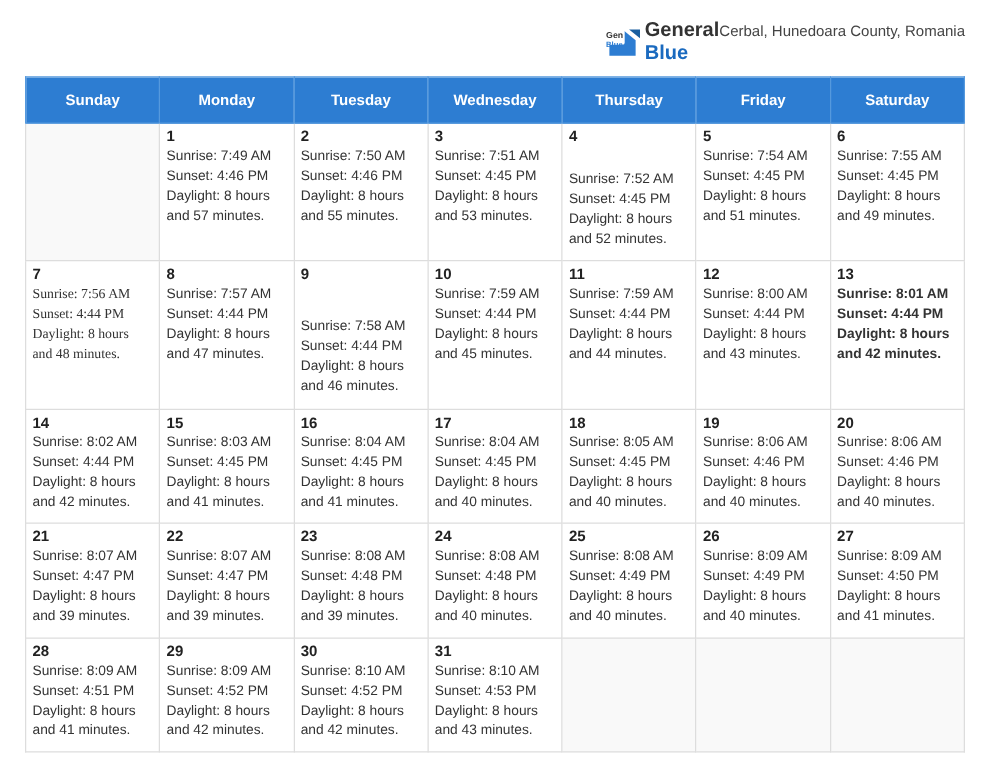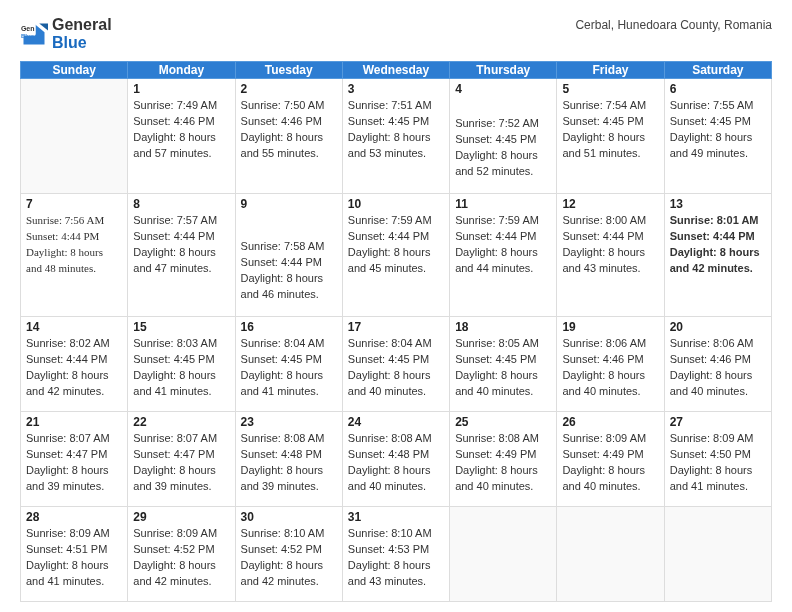--- a/index.html
+++ b/index.html
@@ -12,21 +12,21 @@
     }
     .page {
       width: 792px;
       height: 612px;
       padding: 16px 20px 10px 20px;
       display: flex;
       flex-direction: column;
     }
     .header {
       display: flex;
-      justify-content: space-between;
+      justify-content: flex-end;
       align-items: flex-start;
       margin-bottom: 10px;
     }
     .logo {
       display: flex;
       align-items: center;
       gap: 4px;
     }
     .logo-text {
       font-size: 16px;
@@ -59,21 +59,21 @@
       border-collapse: collapse;
       width: 100%;
       table-layout: fixed;
     }
     .calendar th {
       background: #2d7dd2;
       color: #fff;
       font-size: 12px;
       font-weight: bold;
       text-align: center;
-      padding: 1px 2px;
+      padding: 11px 2px;
       border: 1px solid #5599dd;
     }
     .calendar td {
       vertical-align: top;
       padding: 3px 5px;
       border: 1px solid #ddd;
       font-size: 9.5px;
       color: #333;
       height: 82px;
       width: 14.28%;

